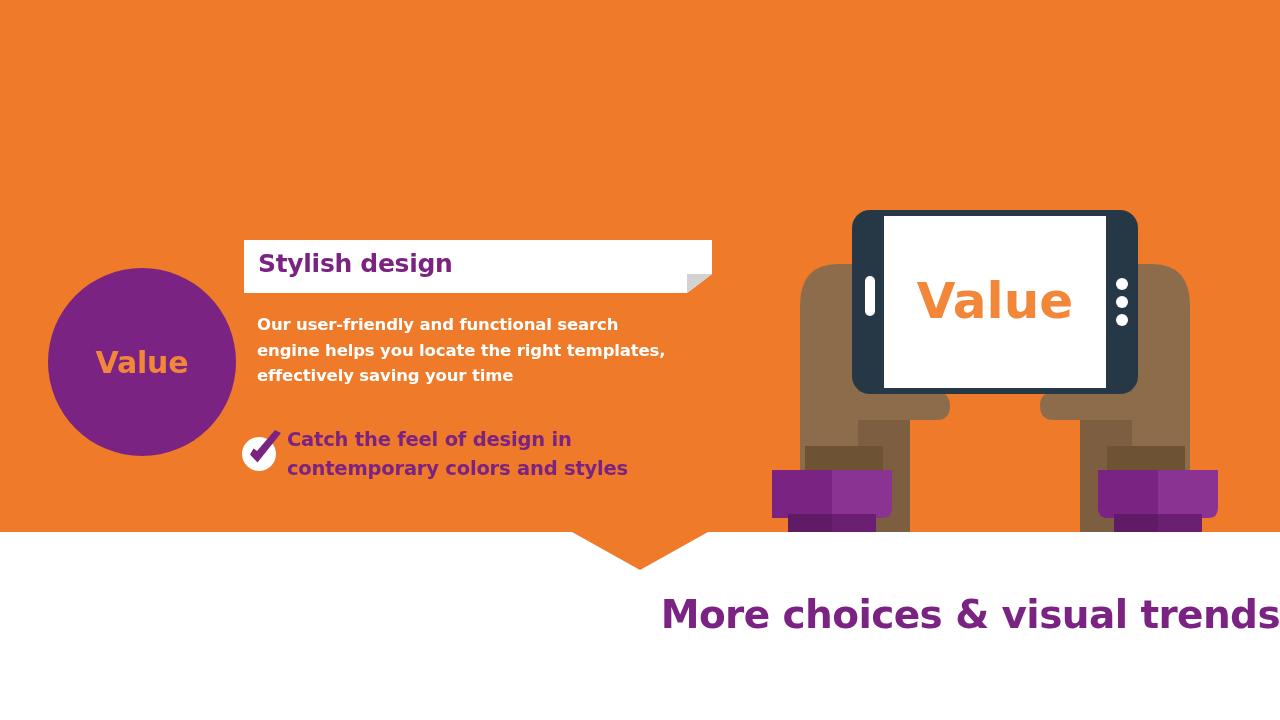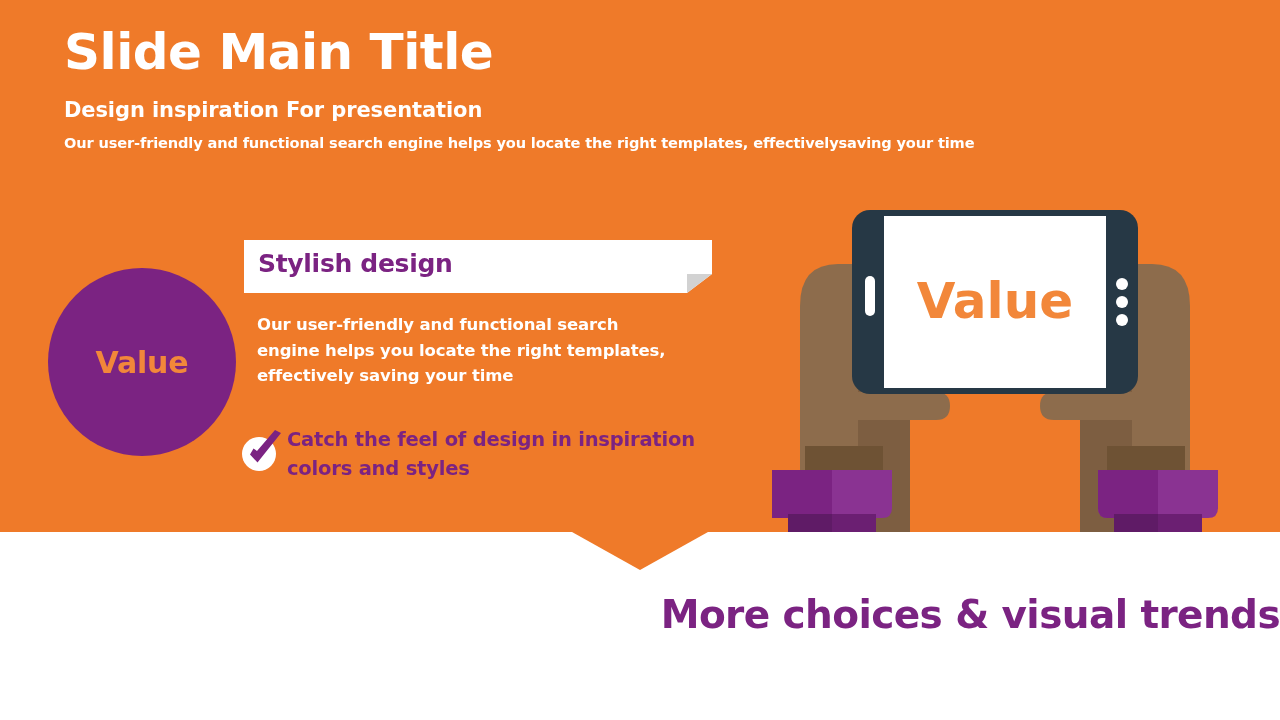--- a/index.html
+++ b/index.html
@@ -115,46 +115,41 @@
     letter-spacing:-0.6px;
   }
 </style>
 </head>
 <body>
 
 <div id="slide">
 
   <div class="band"></div>
 
-  <div class="header">
-    <div class="slide-title">Slide Main Title</div>
-    <div class="slide-subtitle">Design inspiration For presentation</div>
-    <div class="slide-desc">Our user-friendly and functional search engine helps you locate the right templates, effectivelysaving your time</div>
-  </div>
 
   <div class="value-circle">
     <span class="value-circle-label">Value</span>
   </div>
 
   <div class="card-wrap">
     <div class="card"></div>
     <div class="card-fold"></div>
     <div class="card-title">Stylish design</div>
   </div>
 
   <div class="card-body">Our user-friendly and functional search engine helps you locate the right templates, effectively saving your time</div>
 
   <div class="bullet">
     <span class="check-icon">
       <svg width="44" height="44" viewBox="0 0 44 44">
         <circle cx="19" cy="25" r="17" fill="#ffffff"></circle>
         <path d="M10 25.5 L17.5 33.5 L41 4 L35 1 L17 22 L13.5 19.5 Z" fill="#7b2382"></path>
       </svg>
     </span>
-    <span class="bullet-text">Catch the feel of design in inspiration colors and styles</span>
+    <span class="bullet-text">Catch the feel of design in contemporary colors and styles</span>
   </div>
 
   <div class="illu">
     <svg width="470" height="336" viewBox="0 0 470 336">
 
       <path d="M40 336 L40 110 Q40 68 78 68 L150 68 L150 336 Z" fill="#8d6c4c"></path>
 
       <path d="M98 336 L98 92 Q98 68 128 68 L150 68 L150 336 Z" fill="#7d5e41"></path>
 
       <path d="M98 196 L176 196 Q190 196 190 210 Q190 224 176 224 L98 224 Z" fill="#8d6c4c"></path>

